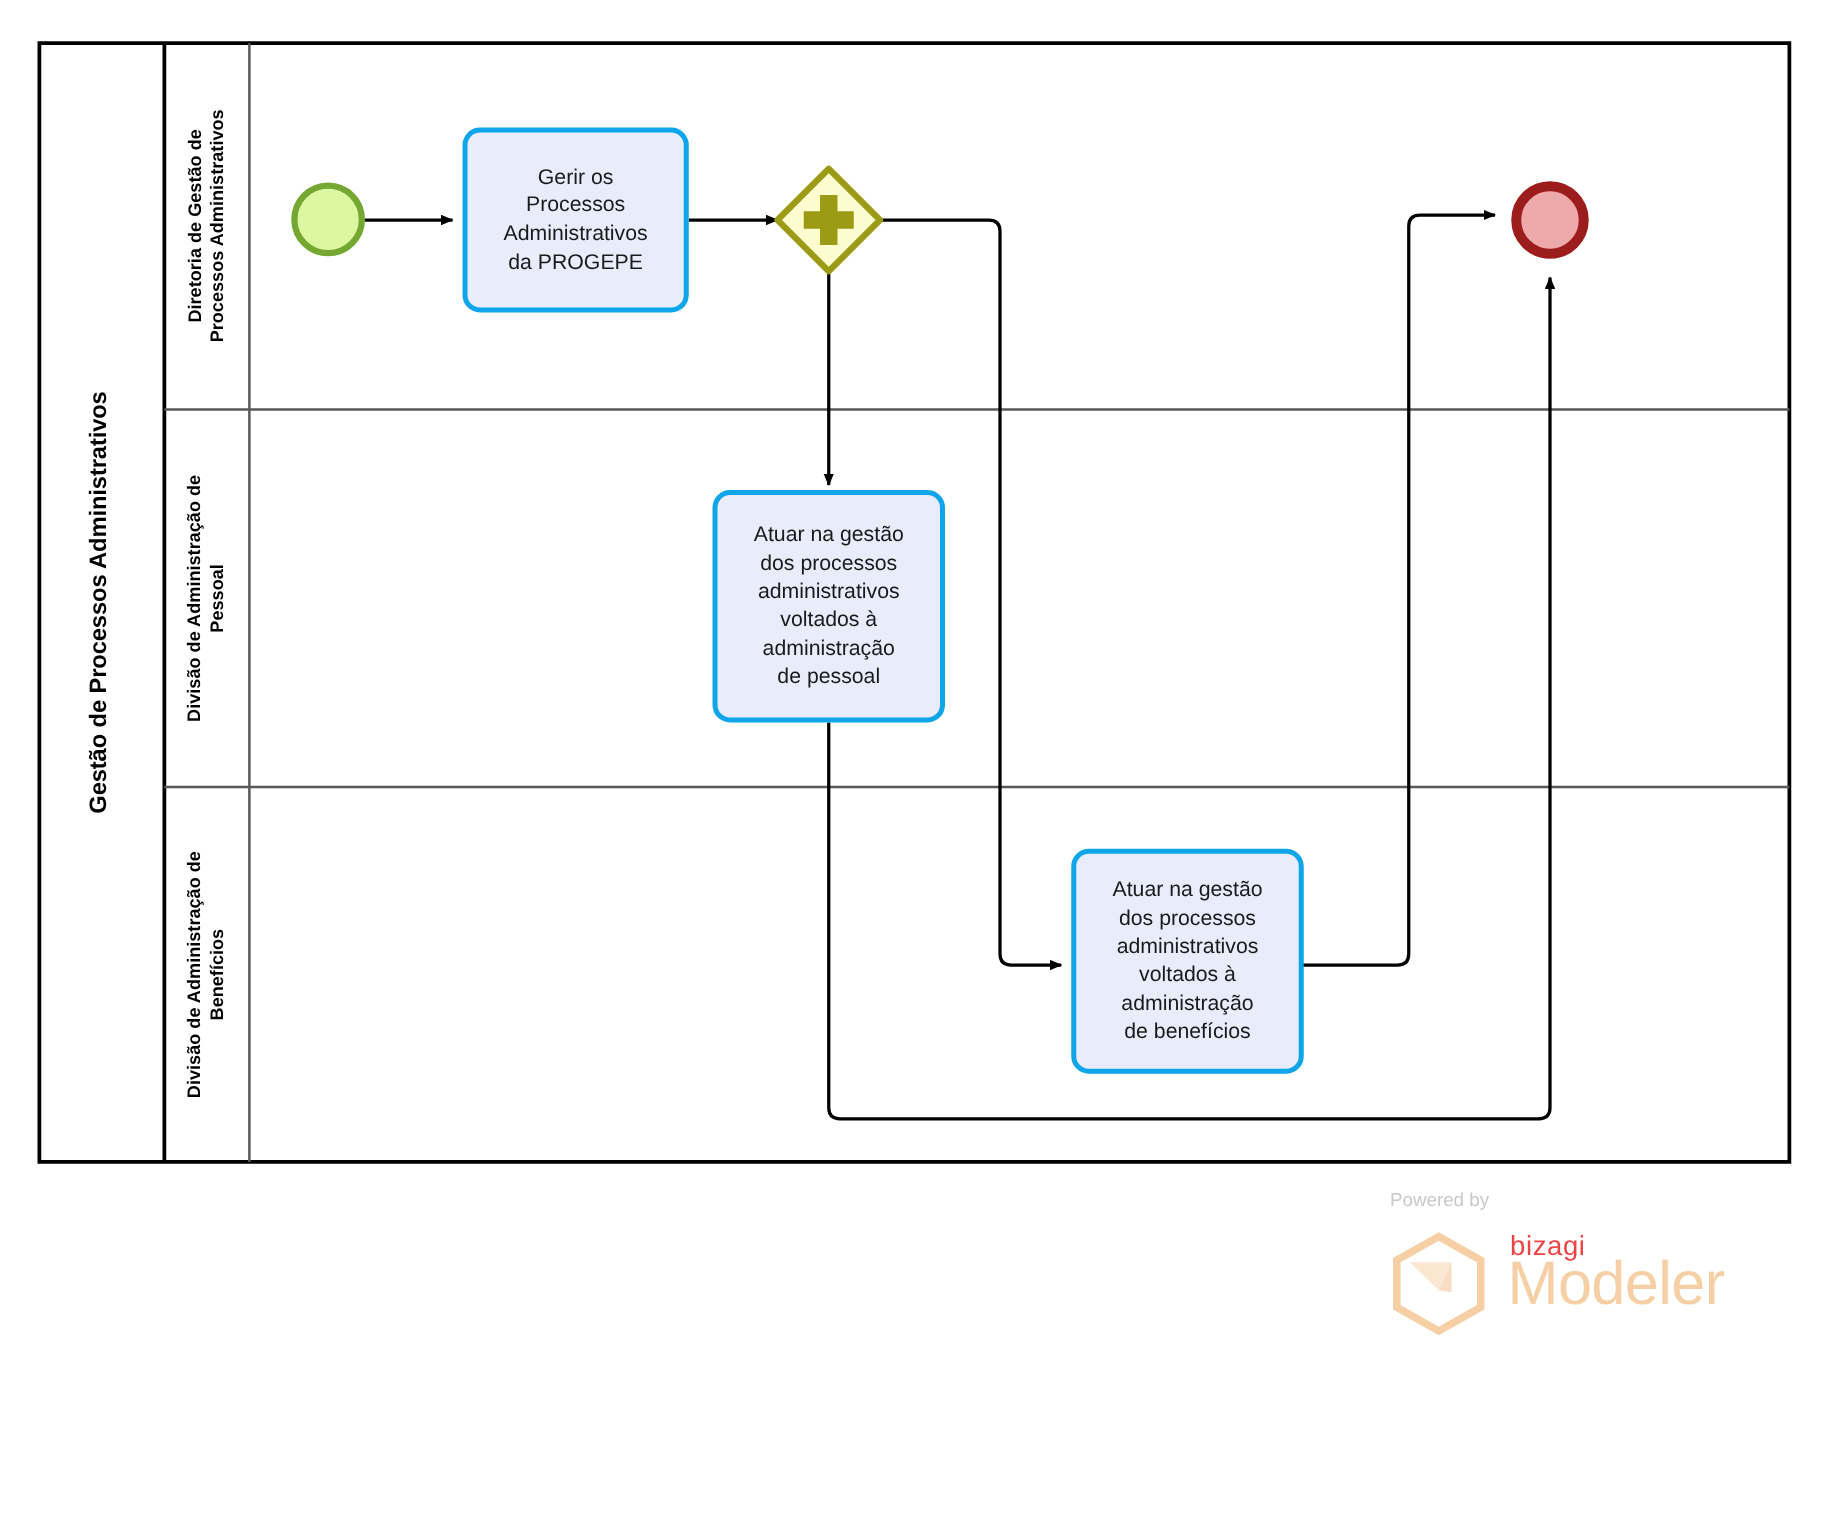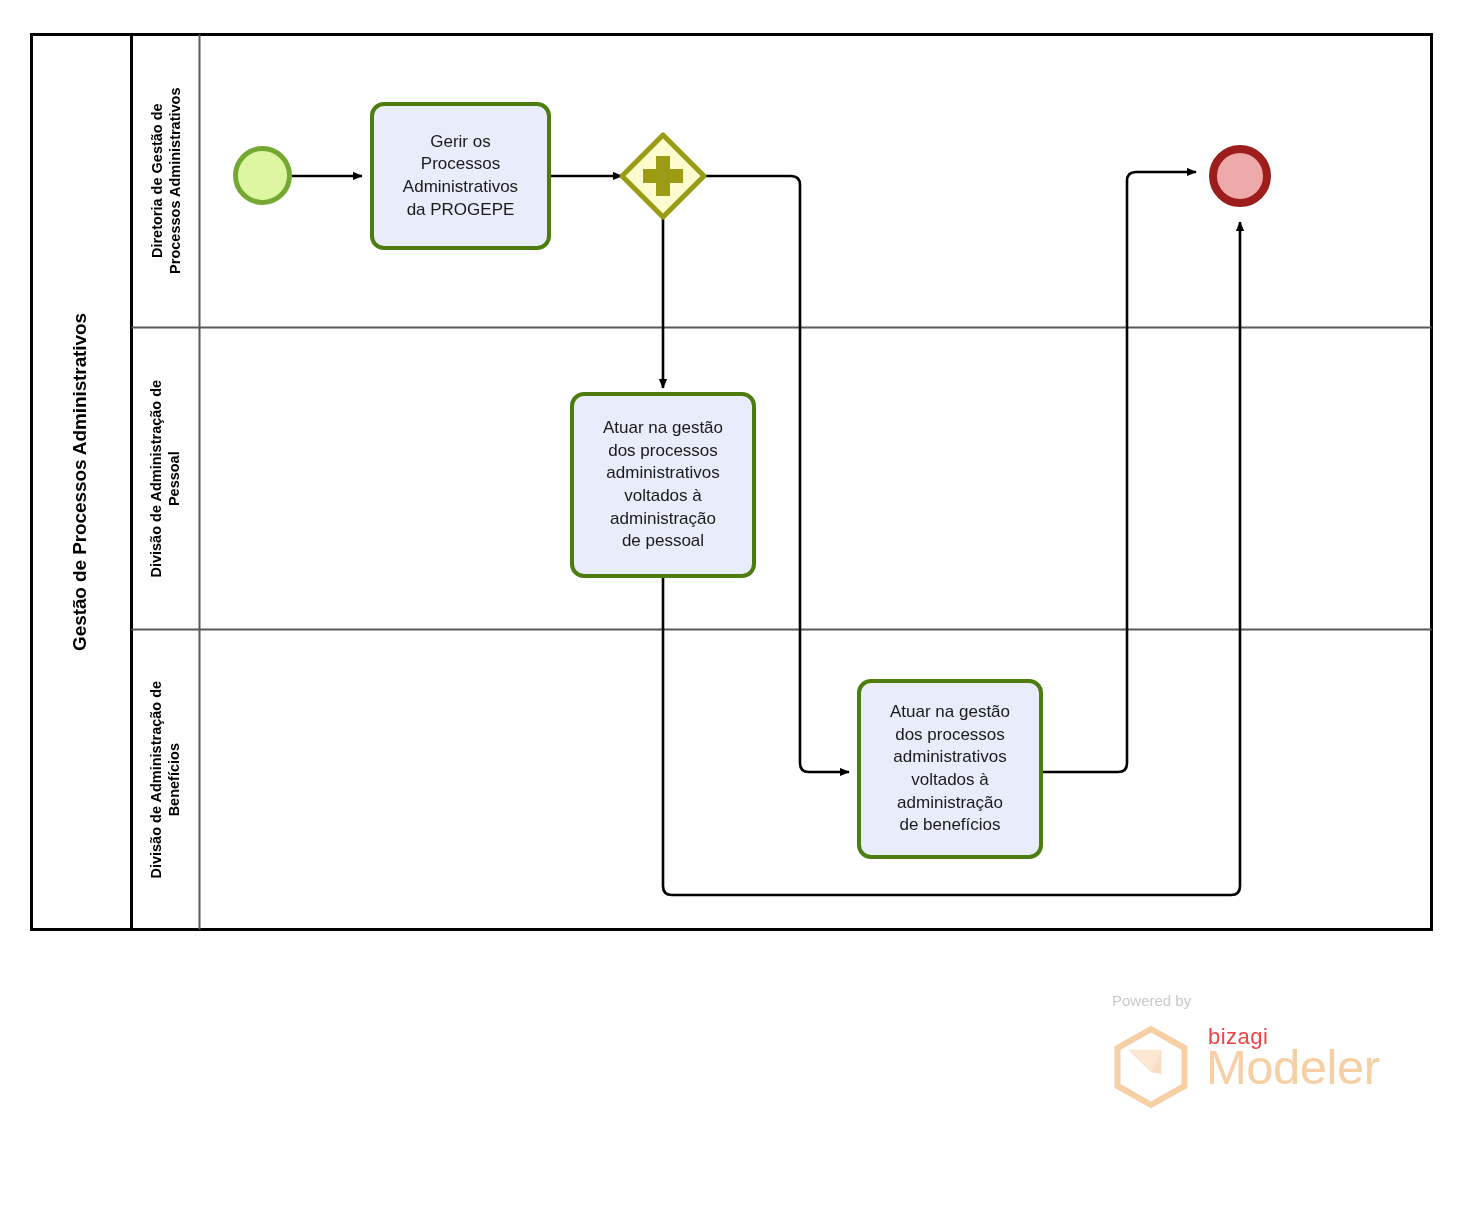--- a/index.html
+++ b/index.html
@@ -60,21 +60,21 @@
     font-weight: bold;
     color: #000000;
     line-height: 1.22;
     white-space: nowrap;
   }
   
   .task {
     position: absolute;
     box-sizing: border-box;
     background: #e8ecfb;
-    border: 4px solid #4d7c0f;
+    border: 4px solid #0ea5e9;
     border-radius: 14px;
     display: flex;
     align-items: center;
     justify-content: center;
     text-align: center;
     color: #1a1a1a;
     font-size: 17px;
     line-height: 1.33;
     padding: 4px 6px;
   }
@@ -89,21 +89,21 @@
     border: 5px solid #74a832;
   }
   .event-end {
     background: #eeaaaa;
     border: 8px solid #9d1c1c;
   }
   
   .watermark {
     position: absolute;
     left: 1098px;
-    top: 992px;
+    top: 952px;
     width: 270px;
     height: 110px;
   }
   .wm-powered {
     position: absolute;
     left: 14px;
     top: 0px;
     font-size: 15px;
     color: #c9c9c9;
     font-family: "Liberation Sans", sans-serif;

